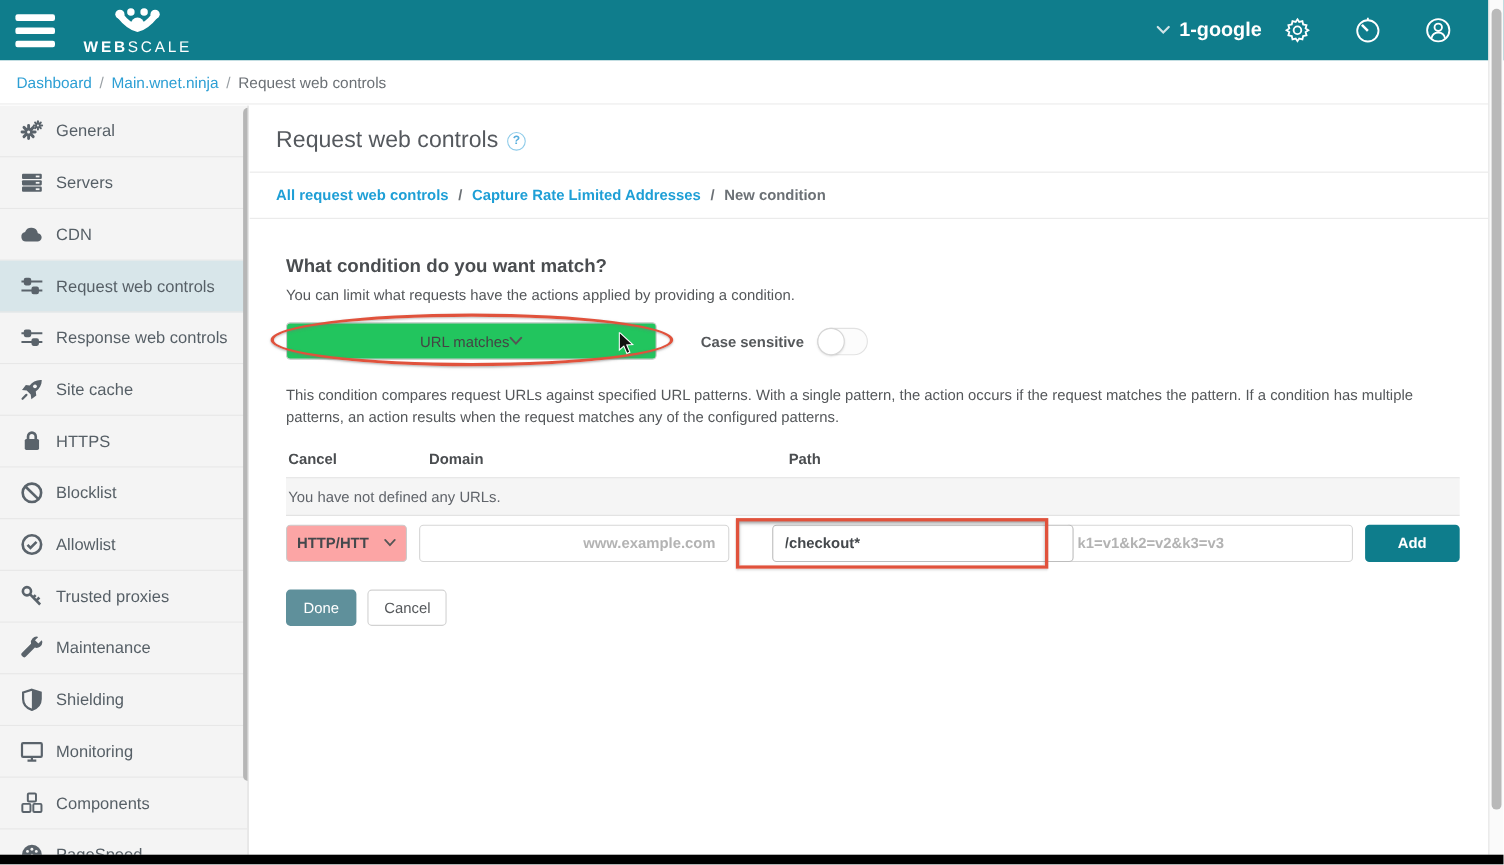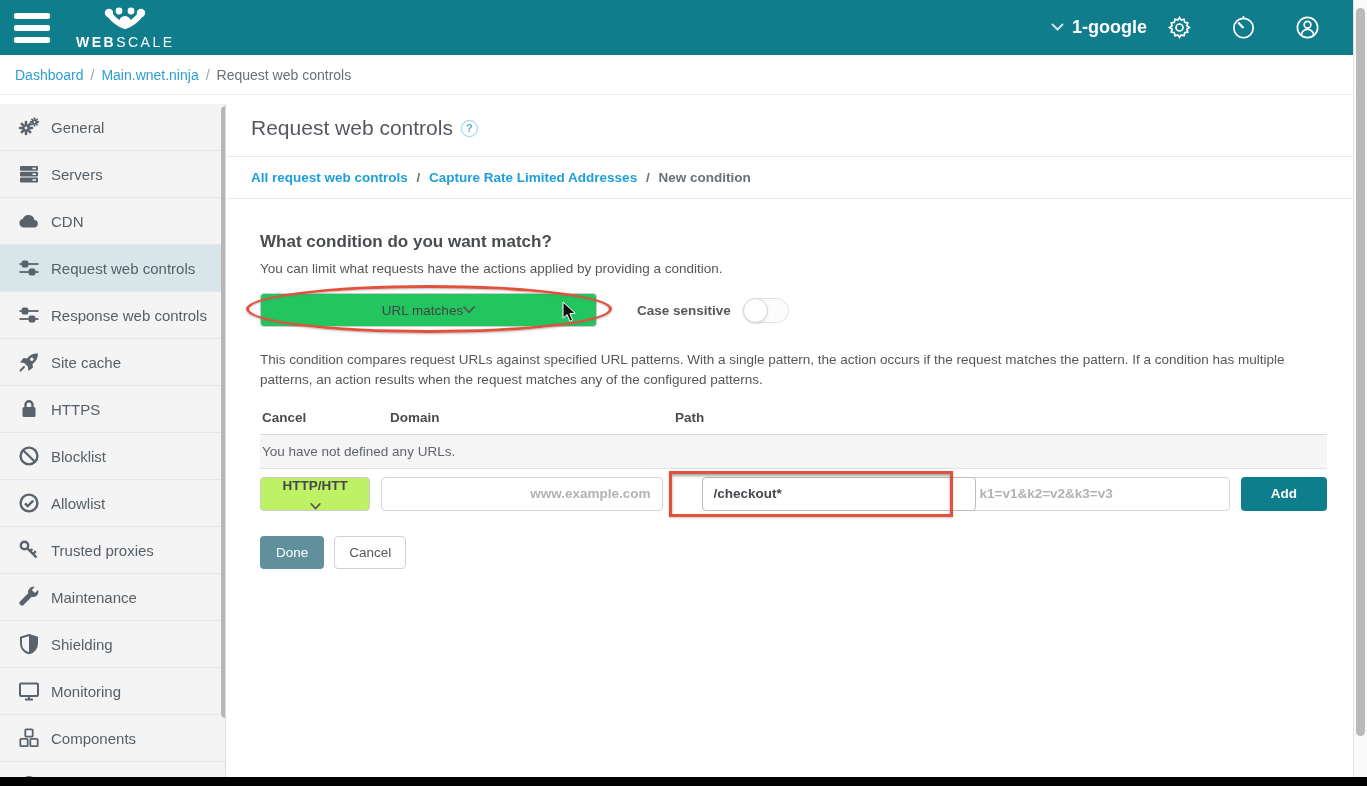--- a/index.html
+++ b/index.html
@@ -23,21 +23,21 @@
 
   
   .crumbbar { position:absolute; left:0; top:55px; width:1367px; height:40px; background:#ffffff;
               display:flex; align-items:center; padding-left:15px; font-size:14px;
               border-bottom:1px solid #ececec; }
   .crumb-link { color:#2d9fd4; cursor:pointer; }
   .crumb-sep { color:#9aa0a5; margin:0 7px; }
   .crumb-current { color:#6b7075; }
 
   
-  .sidebar { position:absolute; left:0; top:104px; width:226px; height:681px; background:#f4f4f4;
+  .sidebar { position:absolute; left:0; top:96px; width:226px; height:681px; background:#f4f4f4;
              border-right:1px solid #dcdcdc; overflow:hidden; }
   .side-item { height:47px; display:flex; align-items:center; padding-left:15px;
                border-bottom:1px solid #e7e7e7; cursor:pointer; }
   .side-item.selected { background:#d8e6ea; }
   .side-icon { width:28px; height:24px; display:flex; align-items:center; justify-content:center; flex:0 0 28px; }
   .side-label { margin-left:8px; font-size:15px; color:#565f66; }
   .side-scroll-thumb { position:absolute; left:221px; top:2px; width:9px; height:612px;
                        background:#b6b6b6; border-radius:5px; }
 
   
@@ -75,28 +75,28 @@
   .toggle { width:46px; height:25px; border:1px solid #e2e2e2; border-radius:13px; background:#fcfcfc;
             margin-left:12px; position:relative; cursor:pointer; }
   .toggle-knob { position:absolute; left:-1px; top:-1px; width:25px; height:25px; background:#ffffff;
                  border:1px solid #d5d5d5; border-radius:50%; box-shadow:0 1px 2px rgba(0,0,0,.12); }
 
   .q-desc { font-size:13.5px; color:#54575a; line-height:1.5; margin-top:23px; max-width:1095px; }
 
   .url-table { margin-top:19px; }
   .url-head { display:flex; font-size:13.5px; font-weight:bold; color:#4a4d50; padding:0 0 9px 2px;
               border-bottom:1px solid #dadada; }
-  .col-scheme { width:128px; } .col-domain { width:285px; } .col-path { width:280px; } .col-query { flex:1; }
+  .col-scheme { width:128px; } .col-domain { width:285px; } .col-path { width:280px;margin-left:42px; } .col-query { flex:1; }
   .url-empty { background:#f5f5f5; font-size:13.5px; color:#60646a; padding:9px 2px;
                border-bottom:1px solid #e2e2e2; }
 
   .url-form { display:flex; align-items:center; margin-top:8px; gap:11px; }
-  .scheme-select { width:114px; height:34px; border:1px solid #cccccc; border-radius:4px; background:#bef264;
+  .scheme-select { width:114px; height:34px; border:1px solid #cccccc; border-radius:4px; background:#fca5a5;
                    display:flex; align-items:center; justify-content:space-between; padding:0 9px;
-                   font-size:13.5px; font-weight:bold; color:#44484c; cursor:pointer;flex-direction:column; }
+                   font-size:13.5px; font-weight:bold; color:#44484c; cursor:pointer; }
   .txt-input { height:34px; border:1px solid #d6d6d6; border-radius:4px; padding:0 11px; font-size:13.5px;
                font-family:"Liberation Sans", sans-serif; color:#44484c; font-weight:bold; outline:none; }
   .txt-input::placeholder { color:#b3b3b3; font-weight:bold; }
   .domain-input { width:292px;text-align:right; }
   .path-wrap { position:relative; width:283px;padding-left:28px; }
   .path-input { width:274px; border-color:#bdbdbd; }
   .rect-annotation { position:absolute; left:-5px; top:-6px; width:284px; height:46px;
                      border:3px solid #e0523c; z-index:3; pointer-events:none;
                      box-shadow:inset 0 2px 3px rgba(90,90,90,.55), 0 1px 2px rgba(120,120,120,.4); }
   .query-input { width:272px; }

